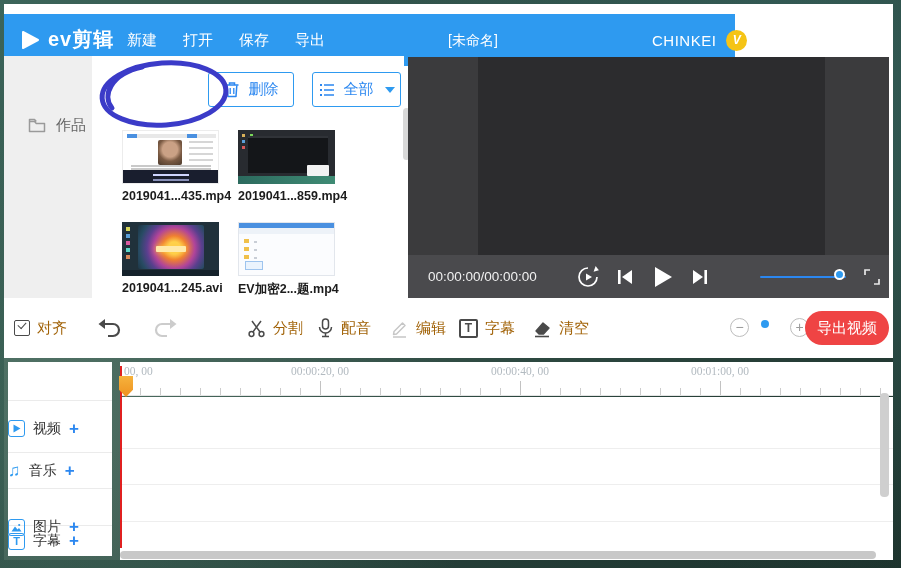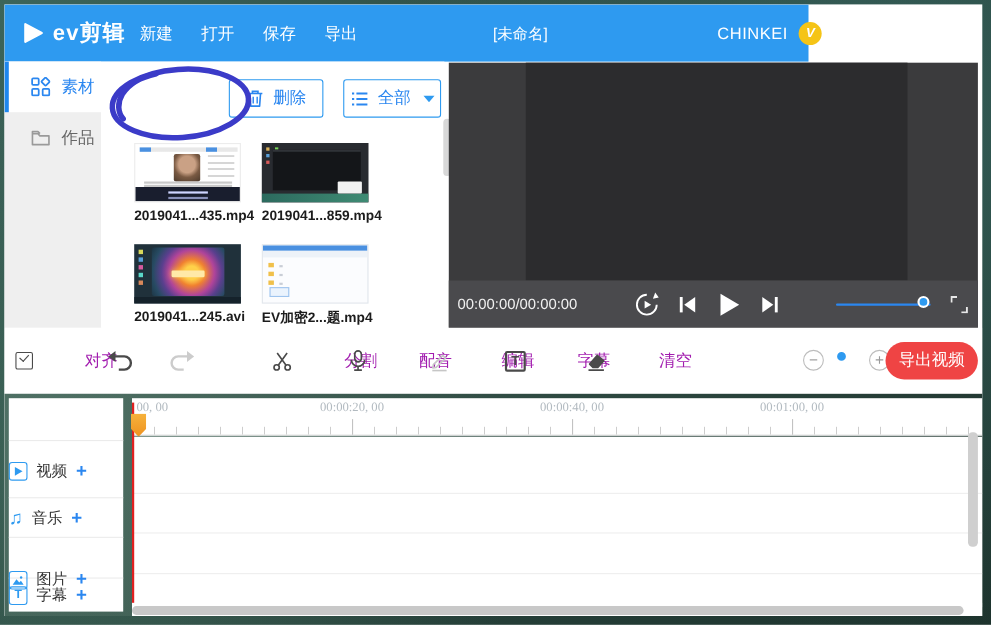--- a/index.html
+++ b/index.html
@@ -8,21 +8,21 @@
     font-family:"Liberation Sans","DejaVu Sans",sans-serif;
     background:
       radial-gradient(circle at 12% 80%, rgba(90,140,120,.35), transparent 40%),
       radial-gradient(circle at 90% 20%, rgba(70,130,125,.45), transparent 50%),
       linear-gradient(135deg,#3c655a 0%,#2a463f 45%,#1d332d 100%);
     position:relative;
   }
   .window { position:absolute; left:4px; top:4px; width:889px; height:556px; background:#fff; overflow:hidden; }
 
   
-  .titlebar { position:absolute; left:0; top:0; width:731px; height:52px; background:#2E9AF0; }
+  .titlebar { position:absolute; left:0; top:10px; width:731px; height:52px; background:#2E9AF0; }
   .logo { position:absolute; left:16px; top:12px; display:flex; align-items:center; gap:8px; }
   .logo-text { color:#fff; font-size:20px; font-weight:bold; letter-spacing:1px; }
   .menu { position:absolute; left:123px; top:0; height:52px; display:flex; align-items:center; gap:26px; }
   .menu span { color:#fff; font-size:15px; cursor:default; }
   .doc-title { position:absolute; left:389px; top:0; width:160px; height:52px; line-height:52px; text-align:center; color:#fff; font-size:14px; }
   .user { position:absolute; left:648px; top:0; height:52px; display:flex; align-items:center; gap:10px; }
   .username { color:#fff; font-size:15px; letter-spacing:.5px; }
   .avatar { width:21px; height:21px; border-radius:50%; background:#F5C416; color:#fff; font-size:12px; font-weight:bold; font-style:italic; text-align:center; line-height:21px; }
   .winbtn { position:absolute; top:0; height:52px; width:30px; display:flex; align-items:center; justify-content:center; }
   .tray-btn { left:762px; } .min-btn { left:796px; } .max-btn { left:827px; } .close-btn { left:856px; }
@@ -72,30 +72,30 @@
   .th4 { background:#fbfcfe; border:1px solid #e2e6ec; }
   .th4 .top { position:absolute; left:0; top:0; width:95px; height:5px; background:#4a90e0; }
   .th4 .sub { position:absolute; left:0; top:5px; width:95px; height:6px; background:#edf2f8; }
   .th4 .side { position:absolute; left:5px; top:16px; width:5px; height:4px; background:#f0c04a; box-shadow:0 8px 0 #f0c04a,0 16px 0 #f0c04a,9px 1px 0 -1px #c9ced6,9px 9px 0 -1px #c9ced6,9px 17px 0 -1px #c9ced6; }
   .th4 .foot { position:absolute; left:6px; bottom:5px; width:18px; height:9px; border:1px solid #9ec4ee; background:#eaf3fd; }
 
   
   .preview { position:absolute; left:404px; top:53px; width:481px; height:241px; background:#3B3B3D; }
   .video-frame { position:absolute; left:70px; top:0; width:347px; height:198px; background:#2C2C2E; }
   .ctrlbar { position:absolute; left:0; top:198px; width:481px; height:43px; background:#4A4A4D; }
-  .ctime { position:absolute; left:8px; top:0; height:43px; line-height:43px; color:#f0f0f0; font-size:13.5px; }
+  .ctime { position:absolute; left:20px; top:0; height:43px; line-height:43px; color:#f0f0f0; font-size:13.5px; }
   .cicon { position:absolute; top:0; height:43px; display:flex; align-items:center; }
   .loop-i { left:168px; } .prev-i { left:208px; } .play-i { left:244px; } .next-i { left:283px; } .fs-i { left:456px; }
   .vol-track { position:absolute; left:352px; top:21px; width:86px; height:2px; background:#2B87F0; border-radius:1px; }
   .vol-knob { position:absolute; left:426px; top:14px; width:11px; height:11px; background:#2E9AF0; border:2px solid #fff; border-radius:50%; }
 
   
   .edittb { position:absolute; left:0; top:294px; width:889px; height:60px; background:#fff; }
   .tgroup { position:absolute; top:14px; height:32px; display:flex; align-items:center; gap:7px; }
-  .tgroup .tlabel { font-size:15px; color:#a21caf;margin-left:40px; }
+  .tgroup .tlabel { font-size:15px; color:#a16207; }
   .g-align { left:10px; } .g-undo { left:94px; } .g-redo { left:149px; }
   .g-split { left:243px; } .g-dub { left:313px; } .g-edit { left:386px; }
   .g-sub { left:455px; } .g-clear { left:528px; }
   .checkbox { width:16px; height:16px; border:1.6px solid #4a4a4a; border-radius:2px; position:relative; }
   .checkbox::after { content:""; position:absolute; left:3px; top:1px; width:7px; height:4px; border-left:1.8px solid #4a4a4a; border-bottom:1.8px solid #4a4a4a; transform:rotate(-48deg); }
   .tbox-icon { width:19px; height:19px; border:2px solid #4a4a4a; border-radius:2px; text-align:center; line-height:15px; font-size:12px; font-weight:bold; color:#4a4a4a; }
   .timebox { position:absolute; left:584px; top:16px; width:112px; height:29px; background:#f6fafe; border:1px solid #d9ebfa; border-radius:2px; text-align:center; line-height:27px; color:#2B87F0; font-size:14.5px; }
   .zoombtn { position:absolute; top:20px; width:19px; height:19px; border:1.5px solid #bdbdbd; border-radius:50%; color:#9a9a9a; font-size:14px; line-height:16px; text-align:center; }
   .z-out { left:726px; } .z-in { left:786px; }
   .z-dot { position:absolute; left:757px; top:22px; width:7px; height:7px; border:4px solid #2E9AF0; border-radius:50%; background:#fff; }
@@ -180,31 +180,20 @@
     <div class="winbtn close-btn">
       <span>
         <svg width="15" height="15" viewBox="0 0 15 15">
             <path d="M2 2 L13 13 M13 2 L2 13" stroke="#fff" stroke-width="1.8"></path>
           </svg>
       </span>
     </div>
   </div>
 
   <div class="sidebar">
-    <div class="side-item active" style="top:0;">
-      <span>
-        <svg width="18" height="18" viewBox="0 0 18 18">
-          <rect x="1.2" y="1.2" width="6" height="6" rx="1" fill="none" stroke="#2B87F0" stroke-width="1.6"></rect>
-          <rect x="1.2" y="10.8" width="6" height="6" rx="1" fill="none" stroke="#2B87F0" stroke-width="1.6"></rect>
-          <rect x="10.8" y="10.8" width="6" height="6" rx="1" fill="none" stroke="#2B87F0" stroke-width="1.6"></rect>
-          <rect x="10.6" y="1.4" width="5.6" height="5.6" rx="1" fill="none" stroke="#2B87F0" stroke-width="1.6" transform="rotate(45 13.4 4.2)"></rect>
-        </svg>
-      </span>
-      <span class="lbl">素材</span>
-    </div>
     <div class="side-item" style="top:46px;">
       <span>
         <svg width="18" height="15" viewBox="0 0 18 15">
             <path d="M1.5 3.5 h5 l1.8 2 h8.2 v8 h-15 z M1.5 3.5 v-2 h5 l1.8 2" fill="none" stroke="#9a9a9a" stroke-width="1.5" stroke-linejoin="round"></path>
           </svg>
       </span>
       <span class="lbl">作品</span>
     </div>
   </div>
 

